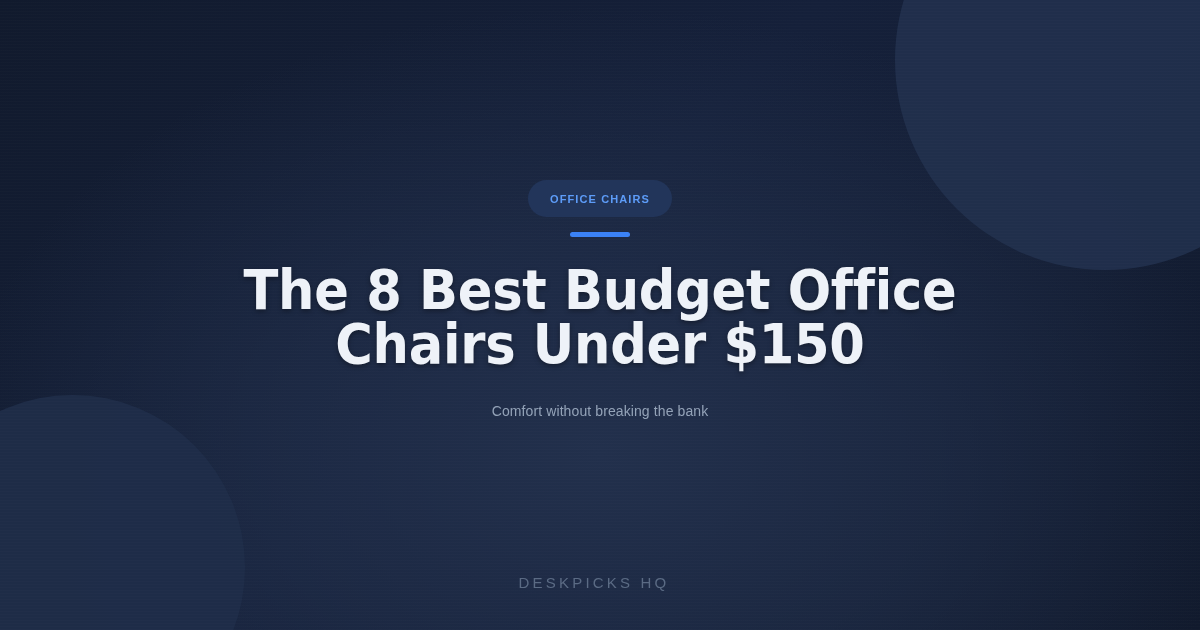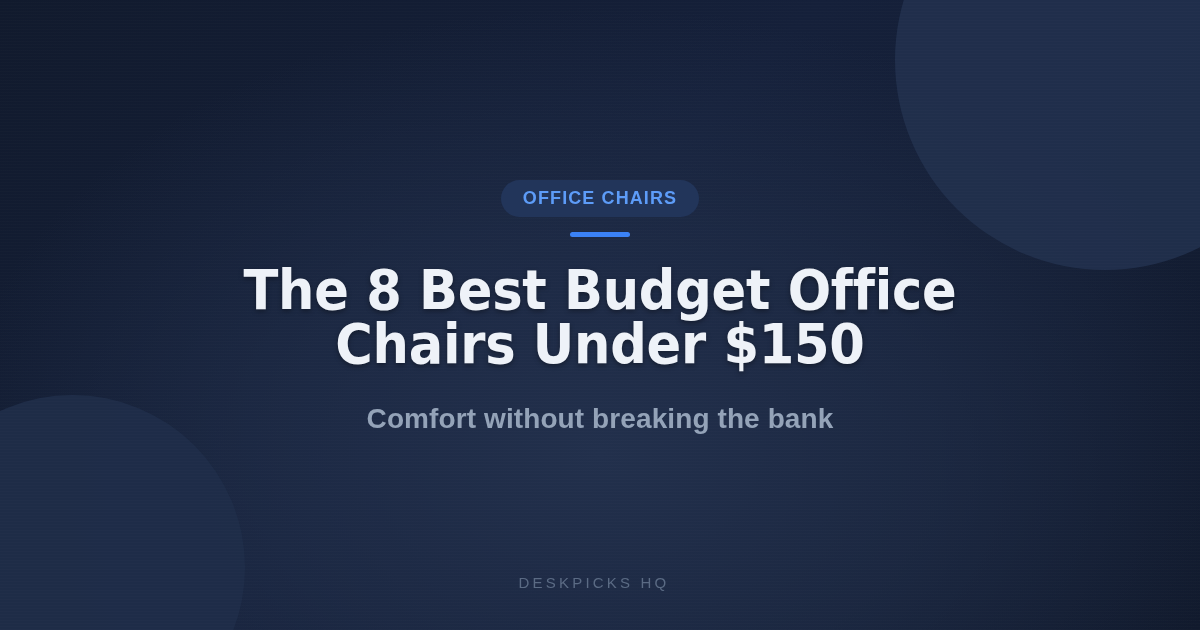--- a/index.html
+++ b/index.html
@@ -79,21 +79,21 @@
   #eyebrow-badge {
     margin-top: 180px;
     display: inline-flex;
     align-items: center;
     justify-content: center;
     height: 37px;
     padding: 0 22px;
     border-radius: 19px;
     background: #22355a;
     color: #5d9cf8;
-    font-size: 18px;
+    font-size: 11px;
     font-weight: bold;
     letter-spacing: 1.1px;
     white-space: nowrap;
   }
 
   #accent-bar {
     margin-top: 15px;
     width: 60px;
     height: 5px;
     border-radius: 3px;
@@ -111,22 +111,22 @@
     line-height: 54px;
     letter-spacing: -0.3px;
     transform: scaleX(0.93);
     text-shadow: 0 2px 5px rgba(0,0,0,0.35);
   }
 
   #subheadline {
     margin-top: 32px;
     text-align: center;
     color: #94a3b8;
-    font-size: 28px;
-    font-weight: bold;
+    font-size: 14px;
+    font-weight: normal;
     letter-spacing: 0.1px;
   }
 
   #brand-footer {
     position: absolute;
     left: 0;
     right: 12px;
     top: 574px;
     text-align: center;
     color: #5b6b84;

